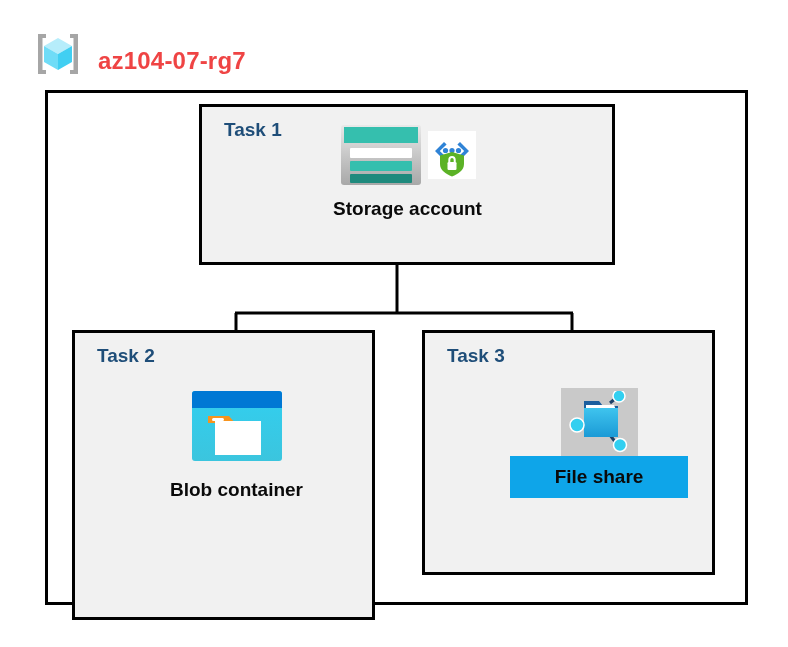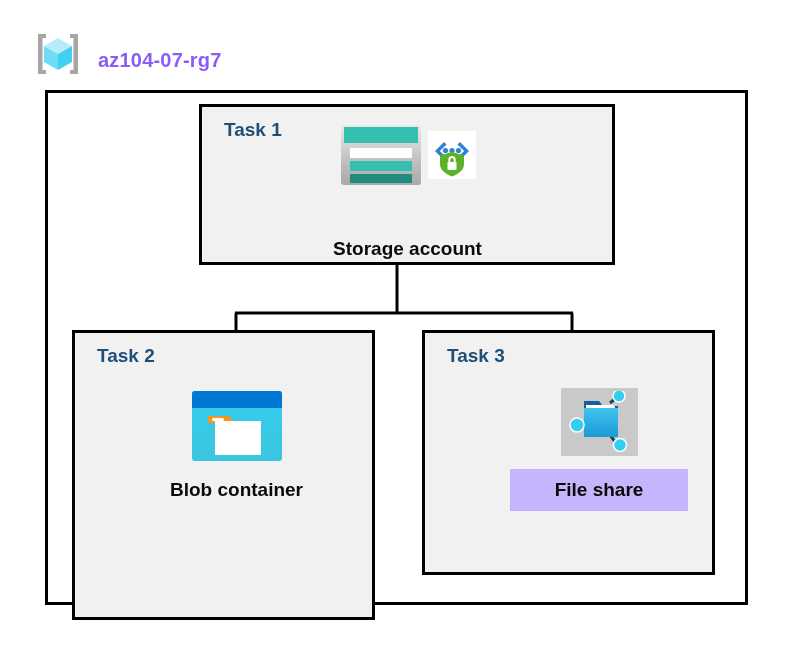--- a/index.html
+++ b/index.html
@@ -29,23 +29,23 @@
     display: flex;
     align-items: center;
     gap: 14px;
   }
   #rg-icon {
     width: 52px;
     height: 52px;
     display: block;
   }
   #rg-title {
-    font-size: 20px;
+    font-size: 24px;
     font-weight: bold;
-    color: #8b5cf6;
+    color: #ef4444;
     letter-spacing: 0.2px;
     white-space: nowrap;
     margin-top: 13px;
   }
 
   
   #rg-box {
     position: absolute;
     left: 45px;
     top: 90px;
@@ -90,21 +90,20 @@
     color: #0a0a0a;
     white-space: nowrap;
     text-align: center;
   }
 
   
   #node-storage {
     left: 281px;
     top: 122px;
     width: 253px;
-    gap: 40px;
   }
   #node-storage .icon-row {
     display: flex;
     align-items: center;
     gap: 6px;
     height: 66px;
   }
   #node-storage .node-caption { margin-top: 10px; }
 
   
@@ -123,24 +122,23 @@
   }
   #fs-icon-bg {
     width: 77px;
     height: 68px;
     background: #c9c9c9;
     display: flex;
     align-items: center;
     justify-content: center;
   }
   #fs-label-bg {
-    margin-top: 13px;
     width: 178px;
     height: 42px;
-    background: #c4b5fd;
+    background: #0ea5e9;
     display: flex;
     align-items: center;
     justify-content: center;
   }
 
   
   #connectors {
     position: absolute;
     left: 0;
     top: 0;

